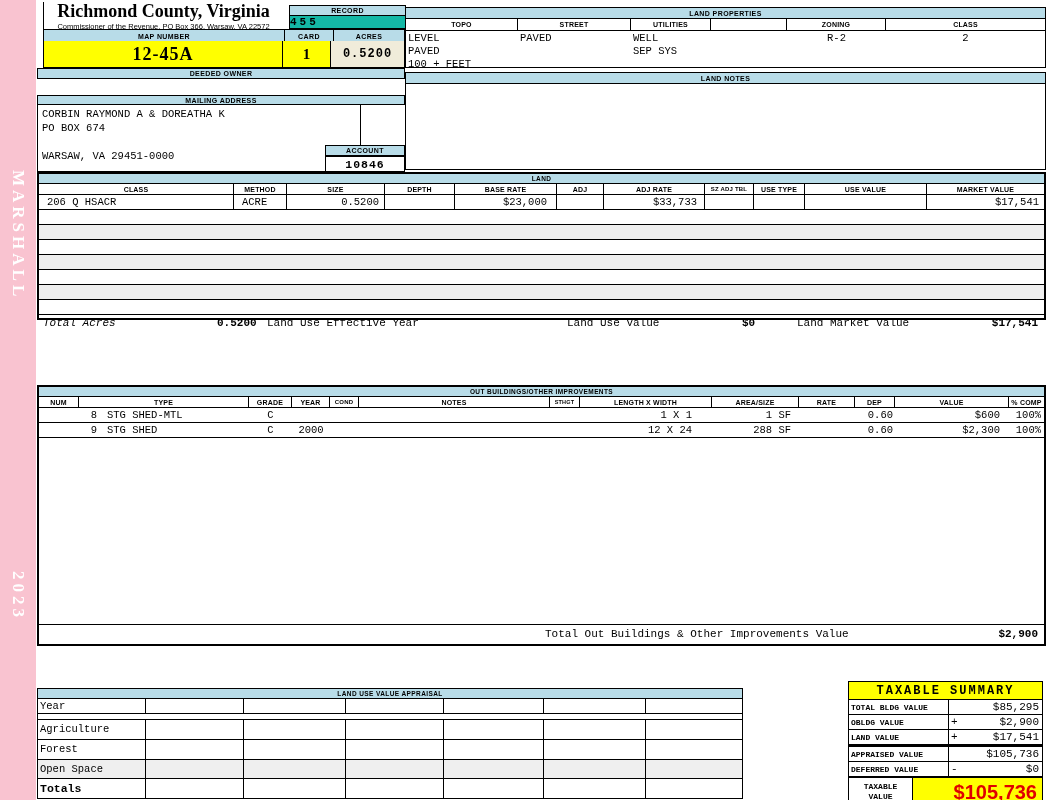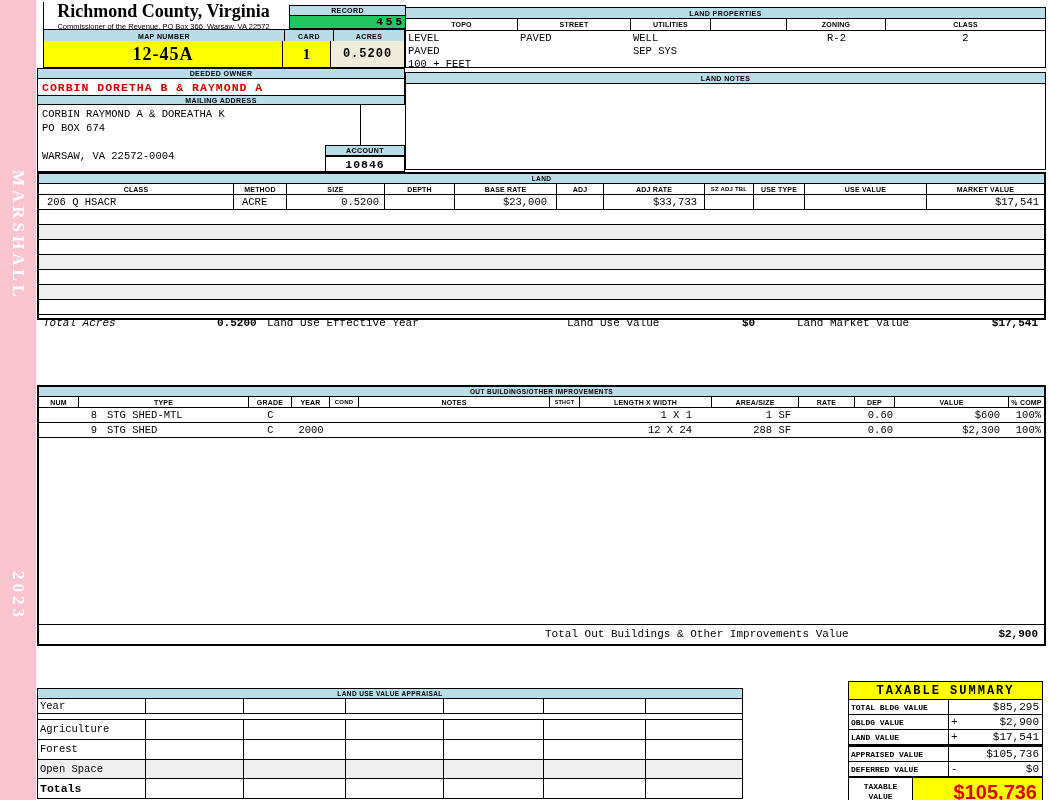--- a/index.html
+++ b/index.html
@@ -50,48 +50,44 @@
     <div class="abs vtext" style="left:8px;top:170px;">MARSHALL</div>
     <div class="abs vtext" style="left:8px;top:571px;">2023</div>
   </div>
 
   <div class="abs" style="left:43px;top:2px;width:240px;border-left:1px solid #000;">
     <div class="serif" style="font-size:18px;font-weight:bold;text-align:center;line-height:19px;">Richmond County, Virginia</div>
     <div class="sans" style="font-size:7.5px;text-align:center;margin-top:1px;">Commissioner of the Revenue, PO Box 366, Warsaw, VA 22572</div>
   </div>
 
   <div class="abs bar" style="left:289px;top:5px;width:117px;height:11px;">RECORD</div>
-  <div class="abs mono b" style="left:289px;top:16px;width:117px;height:13px;background:#22c55e;border:1px solid #000;border-top:none;
-       font-size:11px;letter-spacing:3px;text-align:right;line-height:12px;">455</div>
+  <div class="abs mono b" style="left:289px;top:16px;width:117px;height:13px;background:#14b8a6;border:1px solid #000;border-top:none;
+       font-size:11px;letter-spacing:3px;text-align:left;line-height:12px;">455</div>
 
   <div class="abs" style="left:43px;top:29px;width:362px;height:12px;display:flex;">
     <div class="bar" style="width:240px;height:12px;">MAP NUMBER</div>
     <div class="bar" style="width:48px;height:12px;border-left:none;">CARD</div>
     <div class="bar" style="flex:1;height:12px;border-left:none;">ACRES</div>
   </div>
   <div class="abs" style="left:43px;top:41px;width:362px;height:27px;display:flex;">
     <div class="serif b" style="width:240px;background:#ffff00;border:1px solid #000;border-top:none;box-sizing:border-box;
          font-size:18px;display:flex;align-items:center;justify-content:center;letter-spacing:1px;">12-45A</div>
     <div class="serif b" style="width:48px;background:#ffff00;border:1px solid #000;border-top:none;border-left:none;box-sizing:border-box;
          font-size:15px;display:flex;align-items:center;justify-content:center;">1</div>
     <div class="mono b" style="flex:1;background:#f0ecda;border:1px solid #000;border-top:none;border-left:none;box-sizing:border-box;
          font-size:12px;display:flex;align-items:center;justify-content:center;letter-spacing:1px;">0.5200</div>
   </div>
 
   <div class="abs bar" style="left:37px;top:68px;width:368px;height:11px;">DEEDED OWNER</div>
-  <div class="abs" style="left:37px;top:79px;width:368px;height:16px;border-left:1px solid #000;border-right:1px solid #000;
-       display:flex;align-items:center;">
-    <span class="mono b" style="color:#cc0000;font-size:11.5px;letter-spacing:1px;padding-left:4px;white-space:pre;">CORBIN DORETHA B &amp; RAYMOND A</span>
-  </div>
 
   <div class="abs bar" style="left:37px;top:95px;width:368px;height:10px;">MAILING ADDRESS</div>
   <div class="abs" style="left:37px;top:105px;width:324px;height:67px;border:1px solid #000;border-top:none;">
     <div class="abs mono" style="left:4px;top:3px;font-size:10.5px;white-space:pre;">CORBIN RAYMOND A &amp; DOREATHA K</div>
     <div class="abs mono" style="left:4px;top:17px;font-size:10.5px;white-space:pre;">PO BOX 674</div>
-    <div class="abs mono" style="left:4px;top:45px;font-size:10.5px;white-space:pre;">WARSAW, VA 22572-0004</div>
+    <div class="abs mono" style="left:4px;top:45px;font-size:10.5px;white-space:pre;">WARSAW, VA 29451-0000</div>
   </div>
 
   <div class="abs bar" style="left:325px;top:145px;width:80px;height:11px;">ACCOUNT</div>
   <div class="abs mono b" style="left:325px;top:156px;width:80px;height:16px;background:#fff;border:1px solid #000;
        font-size:11.5px;letter-spacing:1px;text-align:center;line-height:15px;">10846</div>
 
   <div class="abs" style="left:405px;top:7px;width:641px;height:61px;border:1px solid #000;">
     <div class="bar" style="height:10px;border:none;border-bottom:1px solid #000;">LAND PROPERTIES</div>
     <div class="lp-grid" style="height:12px;">
       <div class="hcell">TOPO</div>

